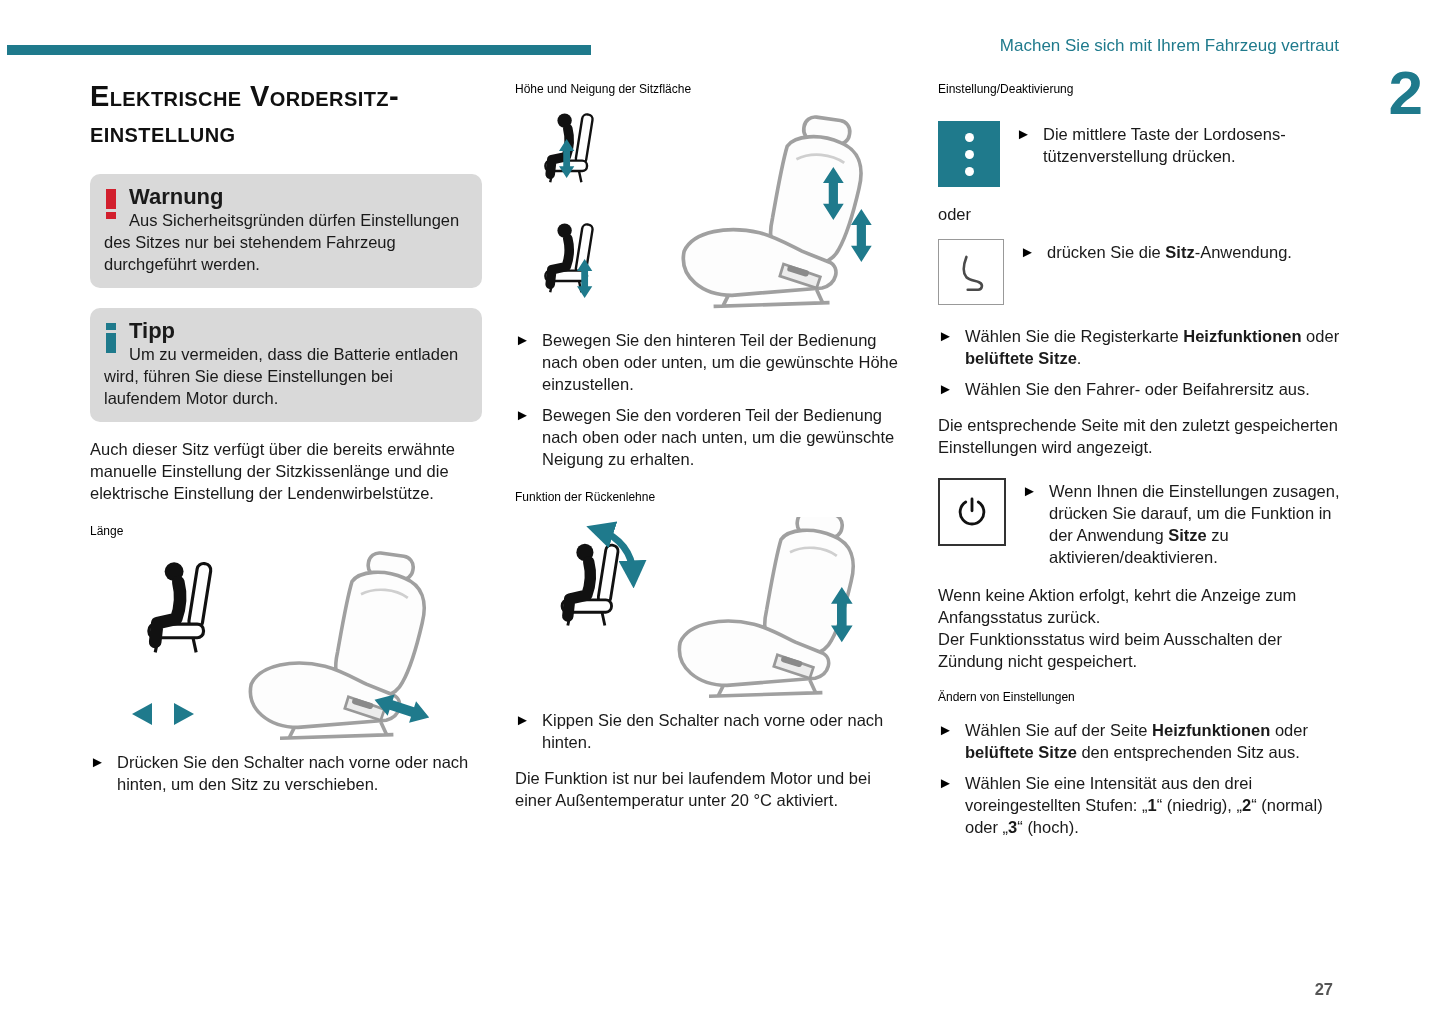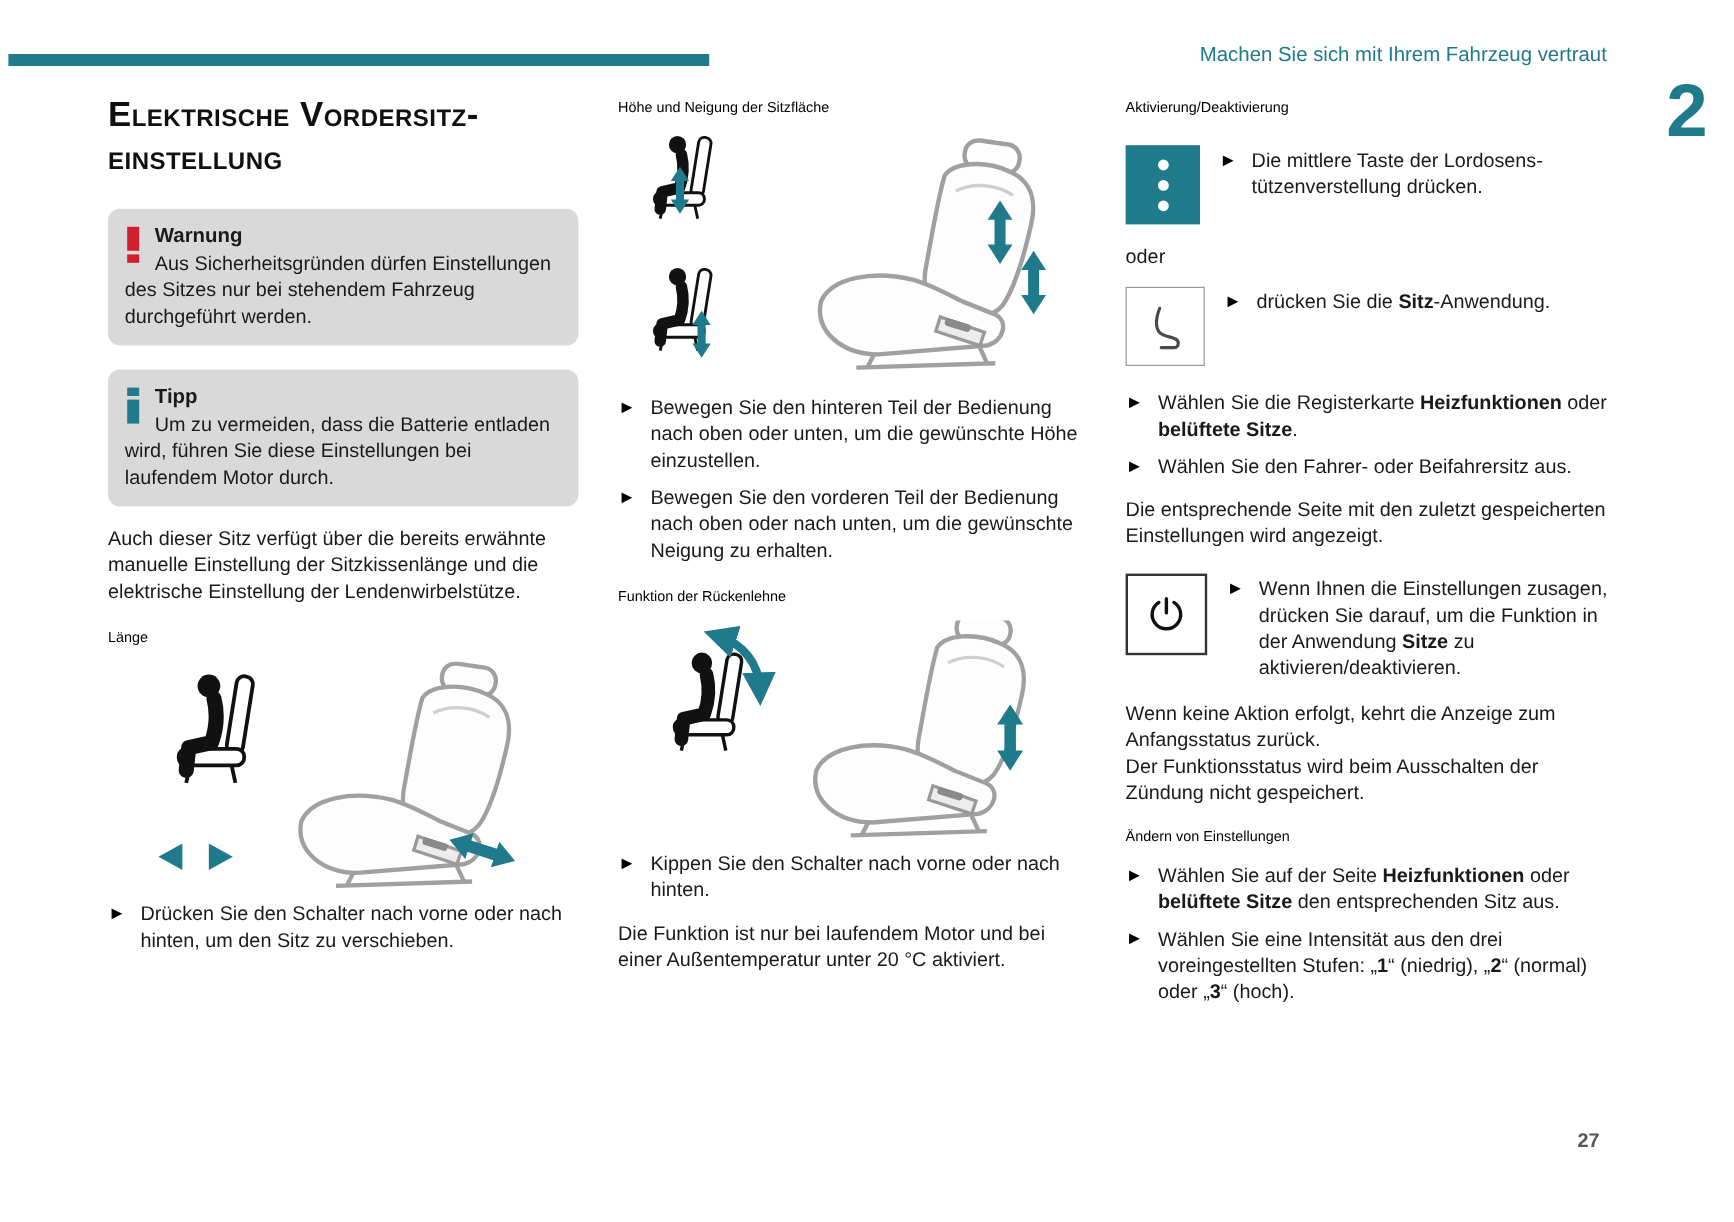--- a/index.html
+++ b/index.html
@@ -6,21 +6,21 @@
   body{
     width:1445px;height:1018px;position:relative;overflow:hidden;
     background:#ffffff;color:#1a1a1a;
     font-family:"Liberation Sans", sans-serif;
     font-size:16.5px;line-height:22px;
   }
   .sheet{position:absolute;inset:0;}
   .top-rule{position:absolute;left:7px;top:45px;width:584px;height:10px;background:#1f7a8c;}
   .running-header{position:absolute;top:35px;right:106px;font-size:17px;color:#1f7a8c;}
   .chapter-badge{position:absolute;top:62px;right:22px;font-size:62px;line-height:1;font-weight:700;color:#1f7a8c;}
-  .page-number{position:absolute;top:940px;right:112px;font-weight:700;color:#555;}
+  .page-number{position:absolute;top:978px;right:112px;font-weight:700;color:#555;}
 
   .col{position:absolute;top:78px;}
   .col-1{left:90px;width:392px;}
   .col-2{left:515px;width:392px;}
   .col-3{left:938px;width:402px;}
 
   .smallcaps{
     font-variant:small-caps;font-size:29px;line-height:36px;
     font-weight:600;letter-spacing:.4px;color:#101010;
   }
@@ -28,21 +28,21 @@
   p{margin:0;}
 
   .graybox{background:#d9d9d9;border-radius:10px;padding:12px 14px 13px 14px;}
   .mark-icon{float:left;width:11px;margin:3px 13px 2px 1px;display:flex;flex-direction:column;align-items:center;}
   .mark-icon .bar{width:10px;height:20px;}
   .mark-icon .dot{width:10px;height:7px;}
   .warn .bar,.warn .dot{background:#d21f2d;}
   .warn .dot{margin-top:3px;}
   .tipc .bar,.tipc .dot{background:#1f7a8c;}
   .tipc .dot{margin-bottom:3px;}
-  .box-title{display:block;font-weight:700;font-size:17px;margin-bottom:1px;}
+  .box-title{display:block;font-weight:700;font-size:22px;margin-bottom:1px;}
 
   .bullet{display:flex;margin-top:9px;}
   .bullet .tri{flex:0 0 27px;font-size:15px;line-height:22px;color:#000;}
   .bullet .btxt{flex:1;}
 
   .illus{display:block;}
   .icon-row{display:flex;gap:16px;align-items:flex-start;margin-top:20px;}
   .icon-row .bullet{flex:1;margin-top:2px;}
   .iconbox{flex:0 0 62px;height:66px;display:flex;align-items:center;justify-content:center;}
   .iconbox.teal{background:#1f7a8c;}
@@ -178,21 +178,21 @@
     <div class="bullet sp10">
       <span class="tri">►</span>
       <span class="btxt">Kippen Sie den Schalter nach vorne oder nach hinten.</span>
     </div>
 
 
     <p class="sp14">Die Funktion ist nur bei laufendem Motor und bei einer Außentemperatur unter 20 °C aktiviert.</p>
   </div>
 
   <div class="col col-3">
-    <h2>Aktivierung/Deaktivierung</h2>
+    <h2>Einstellung/Deaktivierung</h2>
 
     <div class="icon-row">
       <div class="iconbox teal">
         <div class="lumbar-dots">
             <span class="d"></span>
             <span class="d"></span>
             <span class="d"></span>
           </div>
       </div>
       <div class="bullet">

